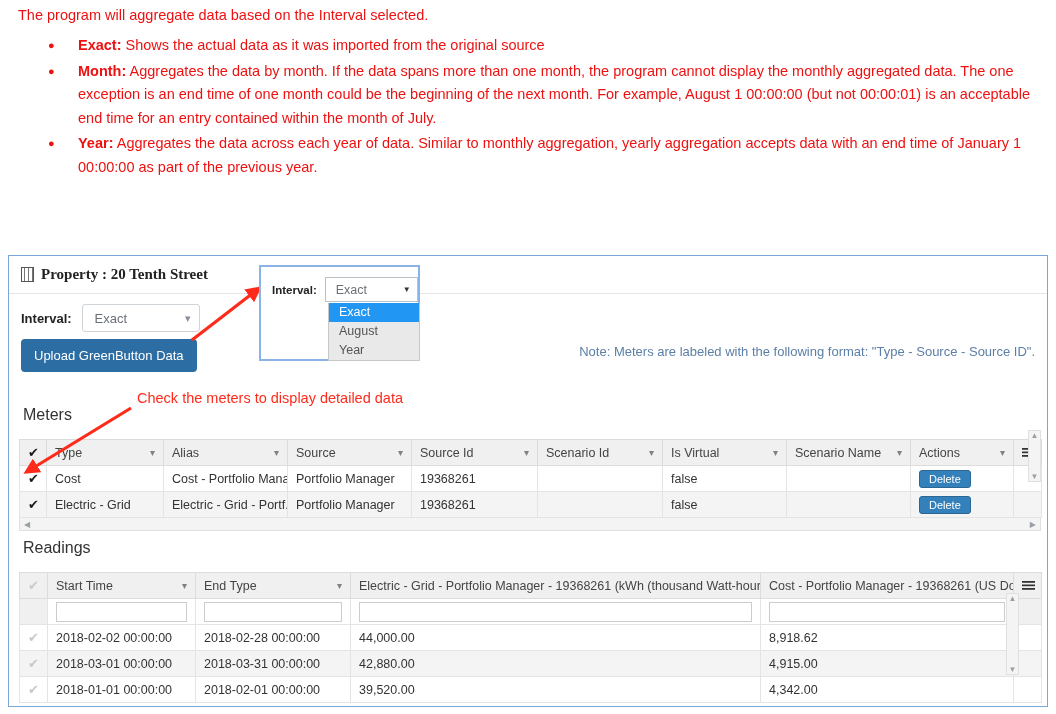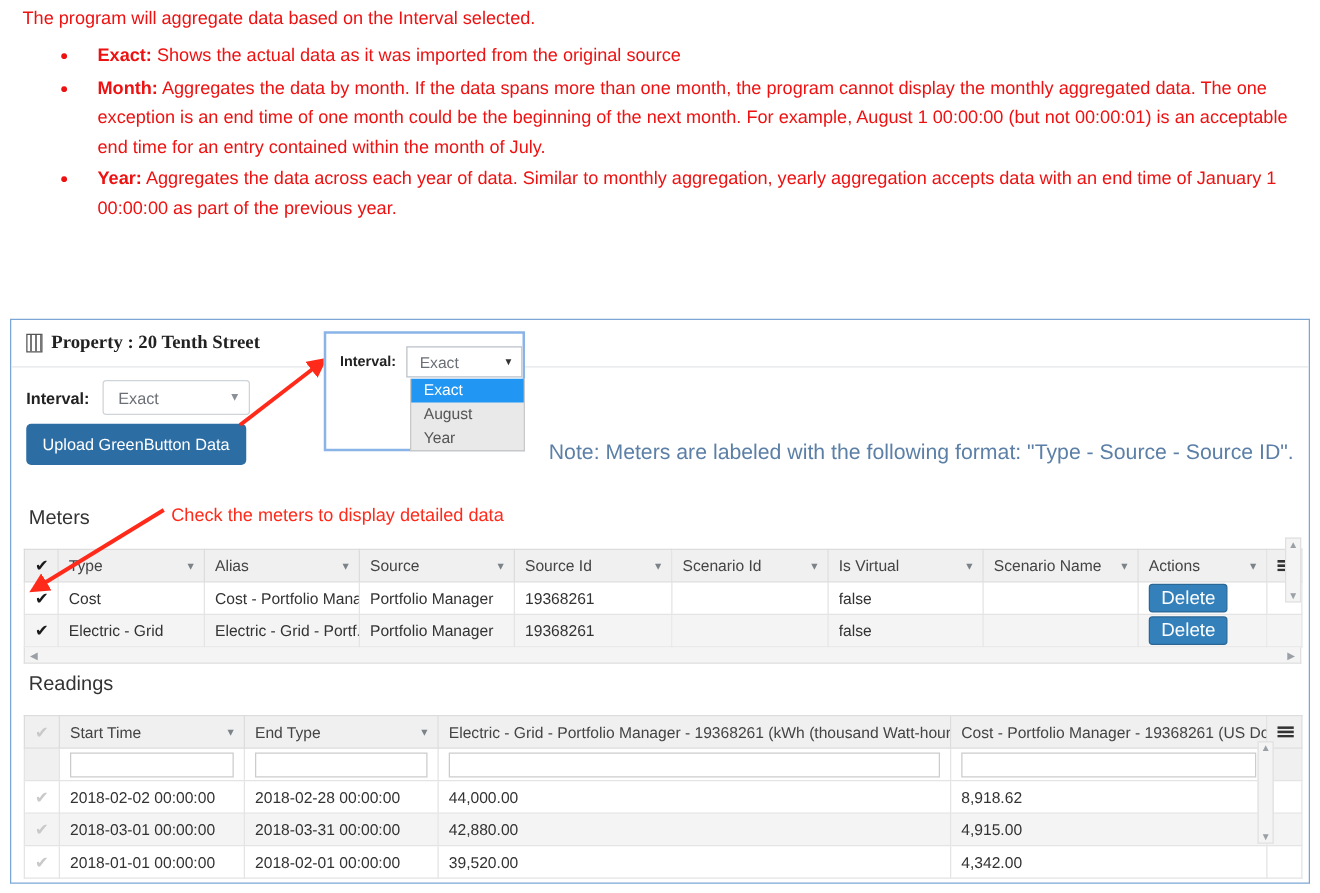--- a/index.html
+++ b/index.html
@@ -133,22 +133,22 @@
     border: none;
     border-radius: 4px;
     font-size: 13px;
     font-family: "Liberation Sans", sans-serif;
     padding: 9px 13px;
     cursor: pointer;
   }
   .note {
     position: absolute;
     right: 12px;
-    top: 58px;
-    font-size: 17px;
+    top: 50px;
+    font-size: 13px;
     color: #5b7fa6;
   }
 
   
   .callout {
     position: absolute;
     left: 259px;
     top: 265px;
     width: 161px;
     height: 96px;
@@ -215,21 +215,21 @@
     pointer-events: none;
     z-index: 15;
   }
 
   .annot {
     position: absolute;
     color: #ff2a1a;
     font-size: 14.5px;
     z-index: 16;
   }
-  .annot-meters { left: 137px; top: 405px; text-align: center; }
+  .annot-meters { left: 137px; top: 390px; text-align: center; }
 
   
   .grid-title {
     font-size: 16px;
     color: #333;
     padding: 2px 0 15px 4px;
   }
   .grid-wrap { position: absolute; left: 10px; }
   .meters-wrap { top: 148px; width: 1022px; }
   .readings-wrap { top: 281px; width: 1000px; }
@@ -288,21 +288,21 @@
     width: 13px;
     height: 9px;
     background:
       linear-gradient(#333 2px, transparent 2px) 0 0 / 13px 3.5px repeat;
   }
   .delete-btn {
     background: #3380bb;
     color: #fff;
     border: 1px solid #2a6795;
     border-radius: 3px;
-    font-size: 15px;
+    font-size: 11px;
     font-family: "Liberation Sans", sans-serif;
     padding: 2px 9px;
     cursor: pointer;
   }
   .filter-cell {
     background: #f0f0f0;
     border: 1px solid #dcdcdc;
     border-top: none;
     height: 30px;
     padding: 0 6px;

